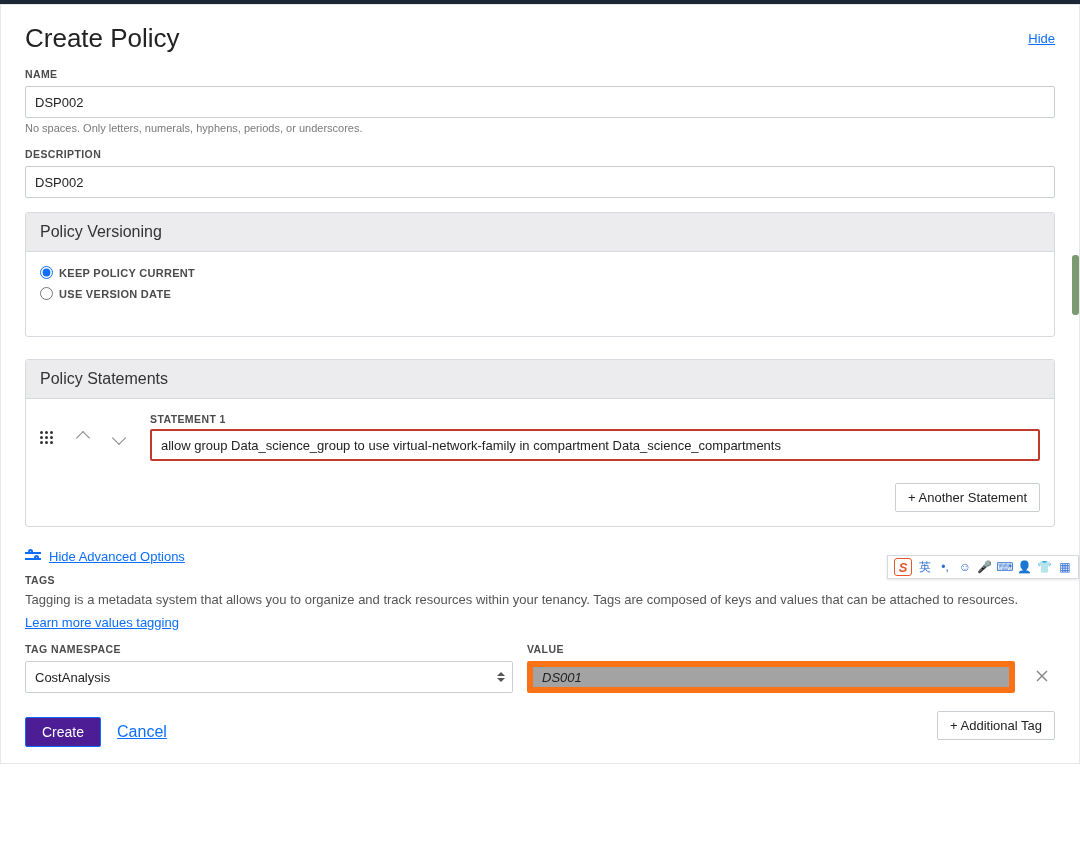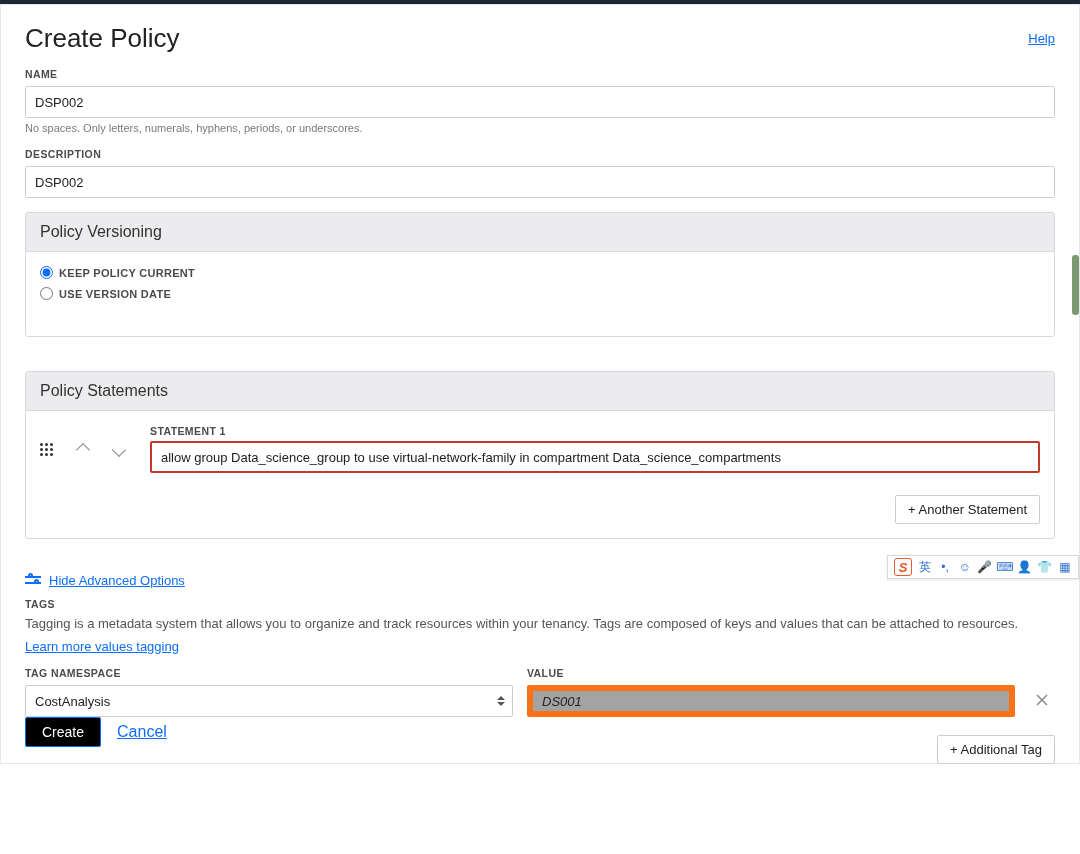--- a/index.html
+++ b/index.html
@@ -7,21 +7,21 @@
   .topbar { height: 4px; background: #1b2735; }
   .page { padding: 18px 24px 14px 24px; border: 1px solid #e5e7eb; height: 760px; position: relative; background: #fff; }
   .page-header { display: flex; justify-content: space-between; align-items: center; padding-bottom: 14px; }
   .page-title { font-size: 26px; font-weight: 400; color: #222; }
   .help-link { color: #0d6efd; font-size: 13px; text-decoration: underline; }
   .field-block { margin-bottom: 14px; }
   .field-label { font-size: 10.5px; letter-spacing: .4px; font-weight: 600; color: #4b4b4b; margin-bottom: 6px; }
   .text-input { width: 100%; height: 32px; border: 1px solid #c9ced3; border-radius: 2px; padding: 0 9px; font-size: 13px; color: #222; background: #fff; }
   .helper { font-size: 11px; color: #7a7a7a; margin-top: 4px; }
 
-  .section-card { border: 1px solid #d6dadf; border-radius: 3px; margin-bottom: 34px; background: #fff; }
+  .section-card { border: 1px solid #d6dadf; border-radius: 3px; margin-bottom: 22px; background: #fff; }
   .section-card .section-head { background: #ececef; padding: 10px 14px; font-size: 16px; color: #333; border-bottom: 1px solid #d6dadf; }
   .section-body { padding: 14px; }
   .radio-row { display: flex; align-items: center; gap: 6px; font-size: 11px; font-weight: 600; letter-spacing: .3px; color: #4b4b4b; margin-bottom: 8px; }
   .radio-row input[type=radio] { accent-color: #0d6efd; width: 13px; height: 13px; }
 
   .stmt-row { display: flex; align-items: flex-start; gap: 26px; }
   .stmt-handle { width: 12px; height: 12px; margin-top: 18px; color: #555; display: grid; grid-template-columns: repeat(3,3px); grid-template-rows: repeat(3,3px); gap: 2px;}
   .stmt-handle span { width: 3px; height: 3px; background: #333; border-radius: 50%; }
   .chev { width: 10px; height: 10px; border: solid #888; border-width: 0 1.5px 1.5px 0; display: inline-block; padding: 2px; margin-top: 20px; }
   .chev.up { transform: rotate(-135deg);}
@@ -51,38 +51,38 @@
   .chev-stack .c { width: 0; height: 0; border-left: 4px solid transparent; border-right: 4px solid transparent; }
   .chev-stack .c.u { border-bottom: 4px solid #555; }
   .chev-stack .c.d { border-top: 4px solid #555; }
   .value-input { border: 6px solid #f97316; background: #a3a3a3; font-style: italic; }
   .x-btn { width: 26px; height: 26px; display: flex; align-items: center; justify-content: center; margin-bottom: 4px; cursor: pointer; }
   .x-btn svg { stroke: #888; }
 
   .tag-foot { display: flex; justify-content: flex-end; margin-top: 18px; }
 
   .bottom-actions { position: absolute; left: 24px; bottom: 16px; display: flex; align-items: center; gap: 16px; }
-  .btn-primary { background: #000000; color: #fff; border: 1px solid #0d6efd; font-size: 14px; padding: 6px 16px; border-radius: 2px; cursor: pointer; }
+  .btn-primary { background: #4c1d95; color: #fff; border: 1px solid #0d6efd; font-size: 14px; padding: 6px 16px; border-radius: 2px; cursor: pointer; }
   .btn-link { color: #0d6efd; text-decoration: underline; font-size: 16px; cursor: pointer; background: none; border: none; }
 
   
   .ime-bar { position: absolute; right: 0; top: 550px; height: 24px; background: #fff; border: 1px solid #d6dadf; display: flex; align-items: center; gap: 6px; padding: 0 6px; font-size: 12px; box-shadow: 0 1px 3px rgba(0,0,0,.1); }
   .ime-logo { width: 18px; height: 18px; border-radius: 3px; background: #fff; border: 1.5px solid #e8562a; color: #e8562a; font-weight: 700; display: flex; align-items: center; justify-content: center; font-size: 13px; font-style: italic; }
   .ime-icon { width: 14px; height: 14px; display: flex; align-items: center; justify-content: center; color: #2f6fd2; }
   .scroll-thumb { position: absolute; right: 0; top: 250px; width: 7px; height: 60px; background: #7c9a71; border-radius: 3px; }
 </style>
 </head>
 <body>
 
 <div class="topbar"></div>
 <div class="page">
 
   <div class="page-header">
     <h1 class="page-title">Create Policy</h1>
-    <a class="help-link">Help</a>
+    <a class="help-link">Hide</a>
   </div>
 
   
   <div class="field-block">
     <div class="field-label">NAME</div>
     <input class="text-input" value="DSP002" style="">
     <div class="helper">No spaces. Only letters, numerals, hyphens, periods, or underscores.</div>
   </div>
 
   

